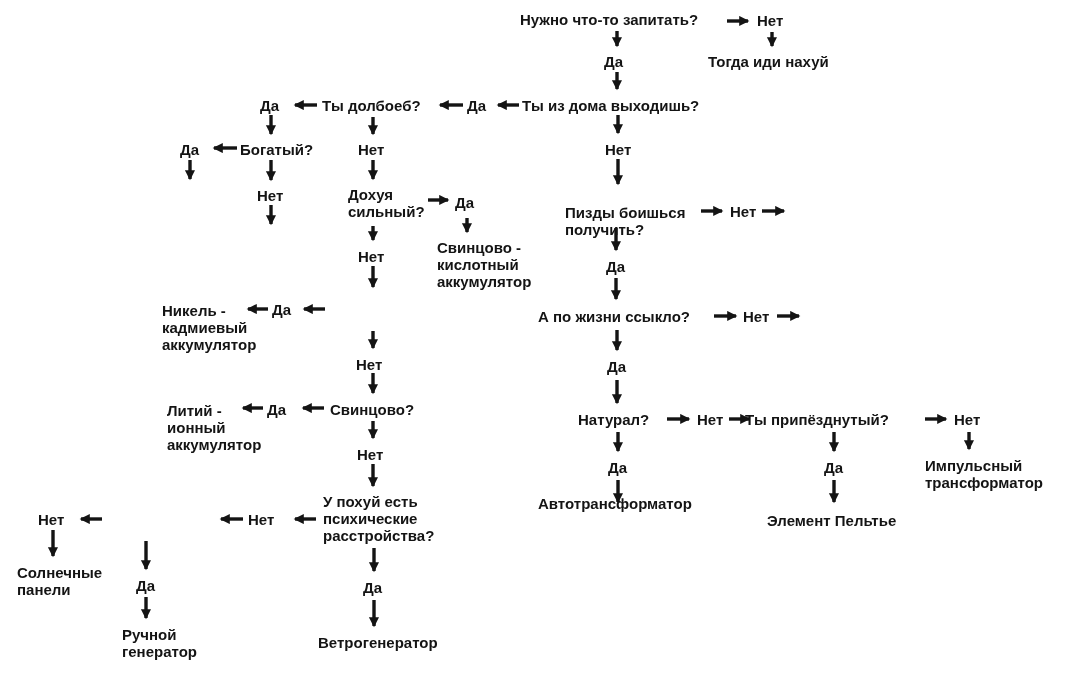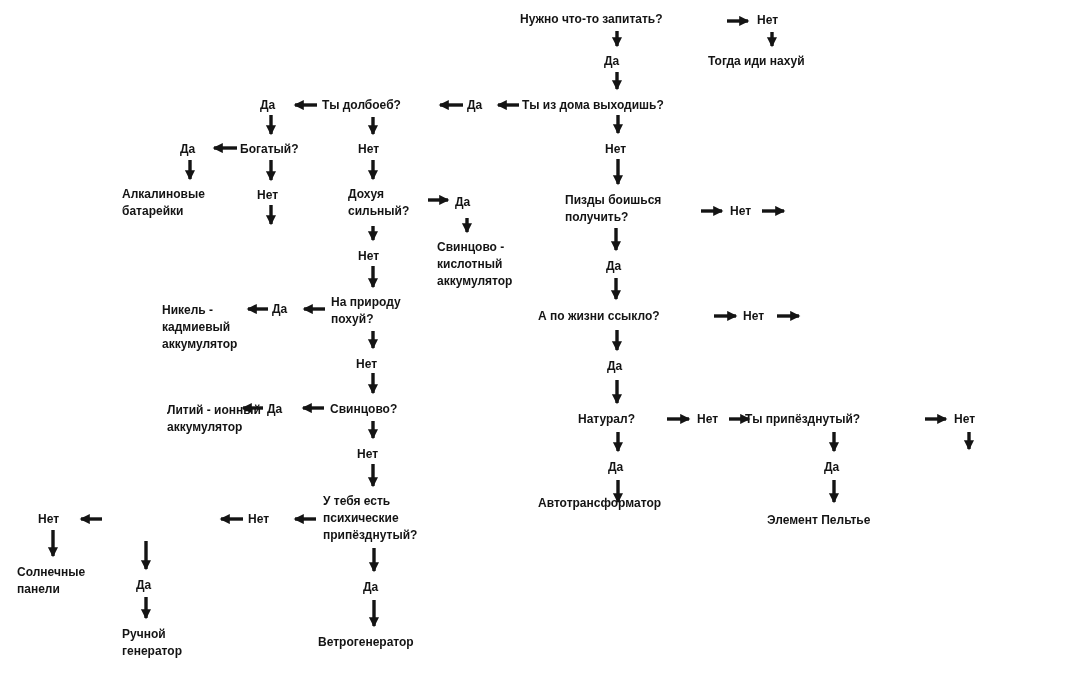--- a/index.html
+++ b/index.html
@@ -8,21 +8,21 @@
     width:1080px; height:684px;
     background:#ffffff;
     font-family:"Liberation Sans", sans-serif;
     overflow:hidden;
   }
   .arrows { position:absolute; left:0; top:0; width:1080px; height:684px; }
   .arrows line { stroke:#141414; stroke-width:3.4; }
   .node {
     position:absolute;
     font-weight:bold;
-    font-size:12px;
+    font-size:15px;
     line-height:17px;
     color:#141414;
     white-space:nowrap;
   }
   .wrap { white-space:normal; }
   .big { font-size:20px; line-height:23px; }
 </style>
 </head>
 <body>
 
@@ -93,61 +93,60 @@
   <div class="node" style="left:708px;top:53px">Тогда иди нахуй</div>
   <div class="node" style="left:604px;top:53px">Да</div>
 
   <div class="node" style="left:522px;top:97px">Ты из дома выходишь?</div>
   <div class="node" style="left:467px;top:97px">Да</div>
   <div class="node" style="left:322px;top:97px">Ты долбоеб?</div>
   <div class="node" style="left:260px;top:97px">Да</div>
 
   <div class="node" style="left:240px;top:141px">Богатый?</div>
   <div class="node" style="left:180px;top:141px">Да</div>
-  <div class="node wrap" style="left:122px;top:186px;width:120px">Алкалиновые батарейки</div>
   <div class="node" style="left:257px;top:187px">Нет</div>
 
   <div class="node" style="left:358px;top:141px">Нет</div>
   <div class="node wrap" style="left:348px;top:186px;width:85px">Дохуя сильный?</div>
   <div class="node" style="left:455px;top:194px">Да</div>
   <div class="node wrap" style="left:437px;top:239px;width:110px">Свинцово - кислотный аккумулятор</div>
 
   <div class="node" style="left:358px;top:248px">Нет</div>
-  <div class="node wrap" style="left:331px;top:294px;width:100px">На природу похуй?</div>
   <div class="node" style="left:272px;top:301px">Да</div>
   <div class="node wrap" style="left:162px;top:302px;width:108px">Никель - кадмиевый аккумулятор</div>
 
   <div class="node" style="left:356px;top:356px">Нет</div>
   <div class="node" style="left:330px;top:401px">Свинцово?</div>
   <div class="node" style="left:267px;top:401px">Да</div>
   <div class="node wrap" style="left:167px;top:402px;width:105px">Литий - ионный аккумулятор</div>
 
   <div class="node" style="left:357px;top:446px">Нет</div>
-  <div class="node wrap" style="left:323px;top:493px;width:125px">У тебя есть психические припёзднутый?</div>
+  <div class="node wrap" style="left:323px;top:493px;width:125px">У похуй есть психические расстройства?</div>
   <div class="node" style="left:248px;top:511px">Нет</div>
   <div class="node" style="left:38px;top:511px">Нет</div>
   <div class="node wrap" style="left:17px;top:564px;width:100px">Солнечные панели</div>
   <div class="node" style="left:136px;top:577px">Да</div>
   <div class="node wrap" style="left:122px;top:626px;width:90px">Ручной генератор</div>
 
   <div class="node" style="left:363px;top:579px">Да</div>
   <div class="node" style="left:318px;top:634px">Ветрогенератор</div>
 
   <div class="node" style="left:605px;top:141px">Нет</div>
-  <div class="node wrap" style="left:565px;top:192px;width:140px">Пизды боишься получить?</div>
+  <div class="node wrap" style="left:565px;top:204px;width:140px">Пизды боишься получить?</div>
   <div class="node" style="left:730px;top:203px">Нет</div>
 
   <div class="node" style="left:606px;top:258px">Да</div>
   <div class="node" style="left:538px;top:308px">А по жизни ссыкло?</div>
   <div class="node" style="left:743px;top:308px">Нет</div>
 
   <div class="node" style="left:607px;top:358px">Да</div>
   <div class="node" style="left:578px;top:411px">Натурал?</div>
   <div class="node" style="left:697px;top:411px">Нет</div>
   <div class="node" style="left:745px;top:411px">Ты припёзднутый?</div>
   <div class="node" style="left:954px;top:411px">Нет</div>
+  <div class="node wrap" style="left:925px;top:457px;width:135px">Импульсный трансформатор</div>
 
   <div class="node" style="left:608px;top:459px">Да</div>
   <div class="node" style="left:538px;top:495px">Автотрансформатор</div>
   <div class="node" style="left:824px;top:459px">Да</div>
   <div class="node" style="left:767px;top:512px">Элемент Пельтье</div>
 
 </div>
 
 </body></html>

